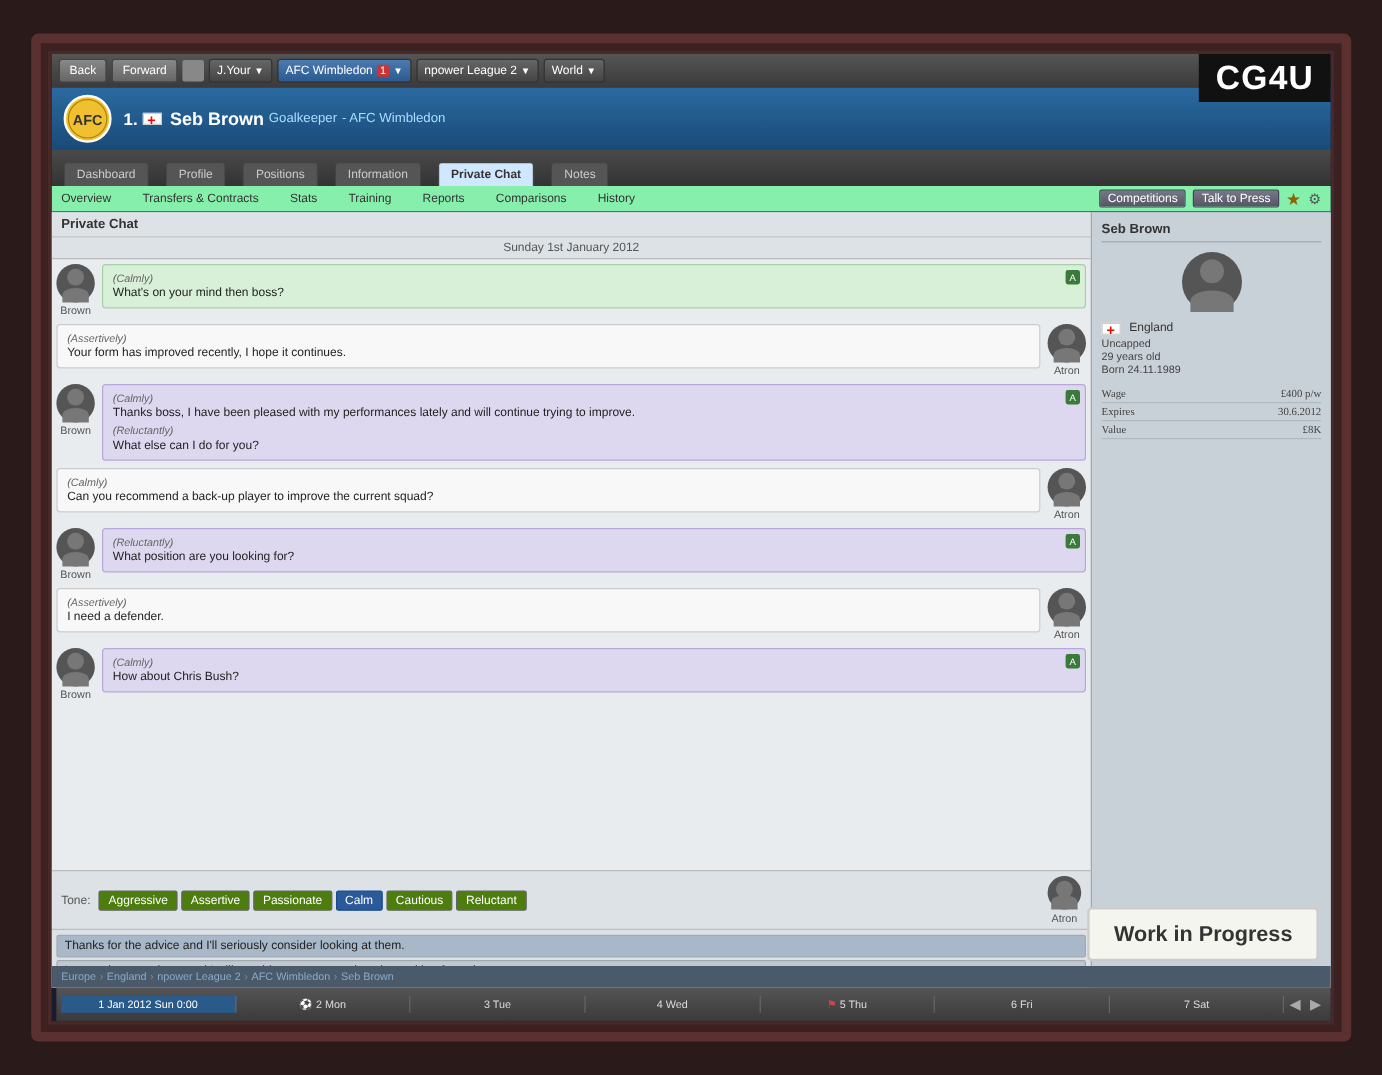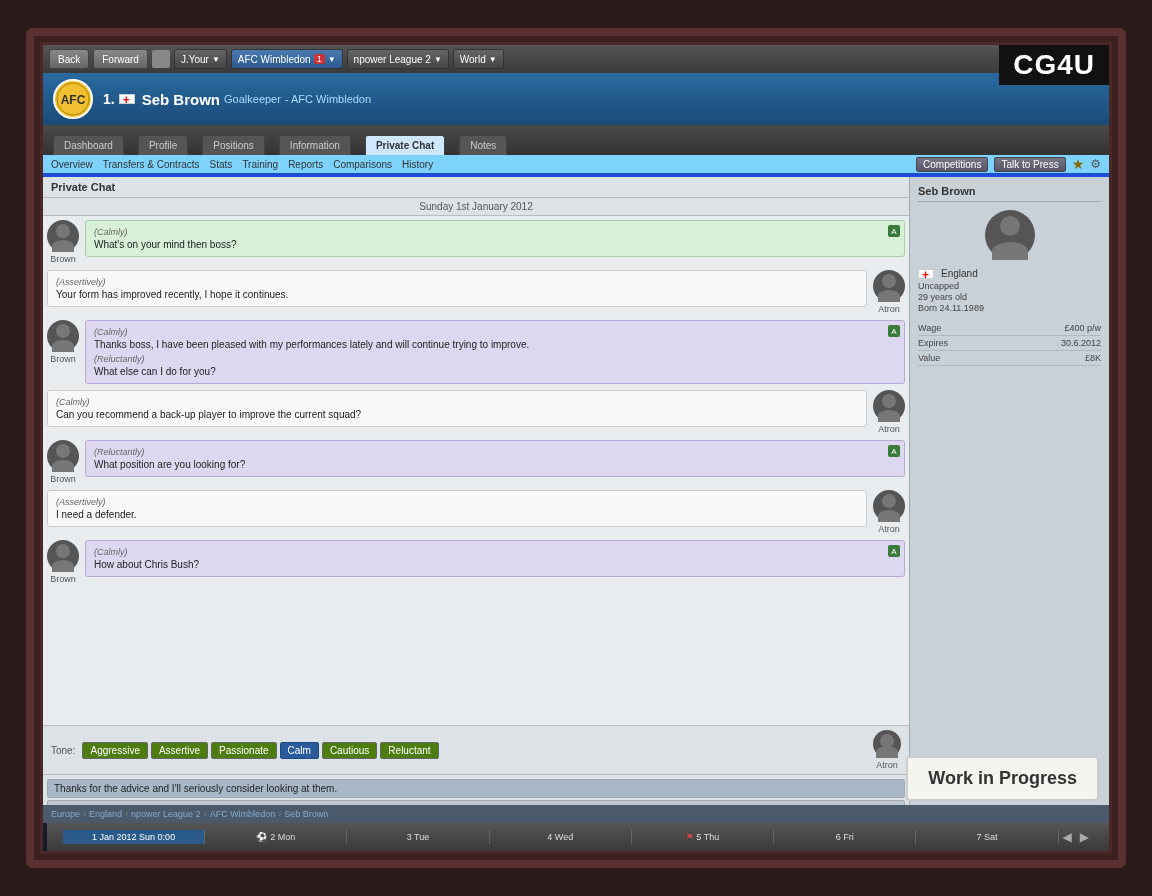--- a/index.html
+++ b/index.html
@@ -153,26 +153,26 @@
 
     .player-nav-tab.active {
       background: #d0e8ff;
       color: #333;
       font-weight: bold;
     }
 
     
     .sub-nav {
       height: 22px;
-      background: #7dd3fc;
+      background: #86efac;
       display: flex;
       align-items: center;
       padding: 0 8px;
-      gap: 10px;
-      border-bottom: 4px solid #1d4ed8;
+      gap: 26px;
+      border-bottom: 1px solid #1d4ed8;
     }
 
     .sub-nav-item {
       font-size: 10px;
       color: #333;
       cursor: pointer;
     }
 
     .sub-nav-right {
       margin-left: auto;
@@ -460,20 +460,21 @@
       margin-bottom: 1px;
     }
 
     .panel-kv {
       display: flex;
       justify-content: space-between;
       font-size: 9px;
       color: #444;
       padding: 2px 0;
       border-bottom: 1px solid #b0b8c0;
+      font-family: Liberation Serif, serif;
     }
 
     
     .wip-box {
       position: absolute;
       bottom: 50px;
       right: 10px;
       background: #f5f5f0;
       border: 2px solid #ccc;
       border-radius: 4px;
@@ -483,21 +484,21 @@
       color: #333;
       z-index: 20;
     }
 
     
     .calendar-bar {
       height: 28px;
       background: linear-gradient(to bottom, #555, #3a3a3a);
       display: flex;
       align-items: center;
-      padding: 0 16px;
+      padding: 0 4px;
       gap: 0;
       position: absolute;
       bottom: 0;
       left: 4px;
       right: 0;
     }
 
     .cal-item {
       flex: 1;
       font-size: 9px;

